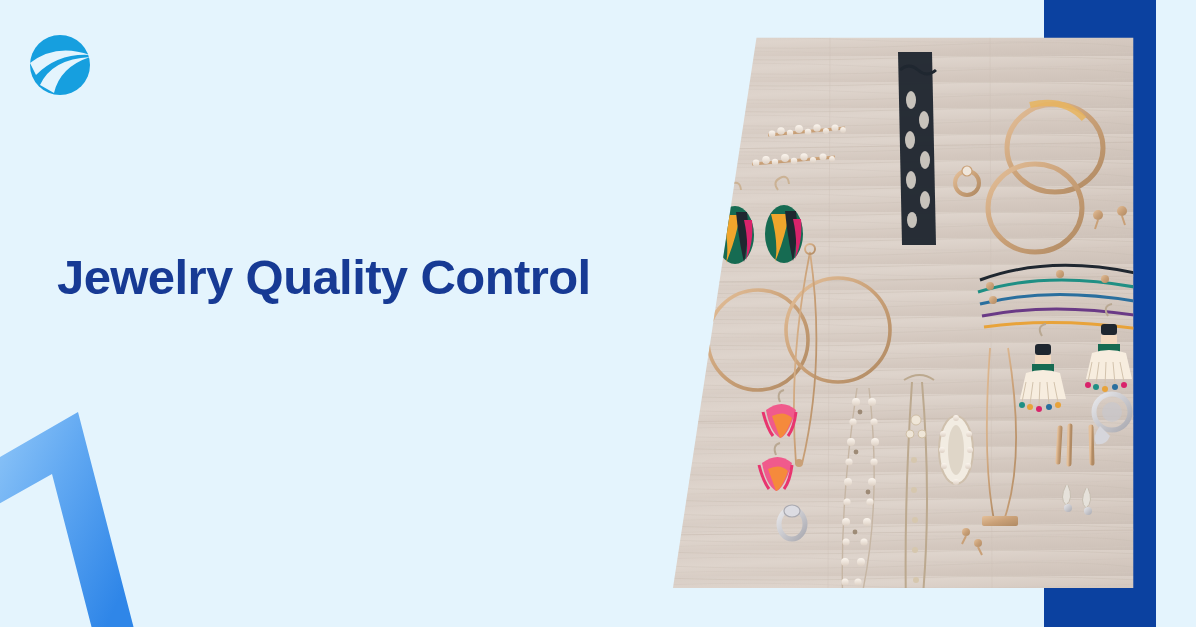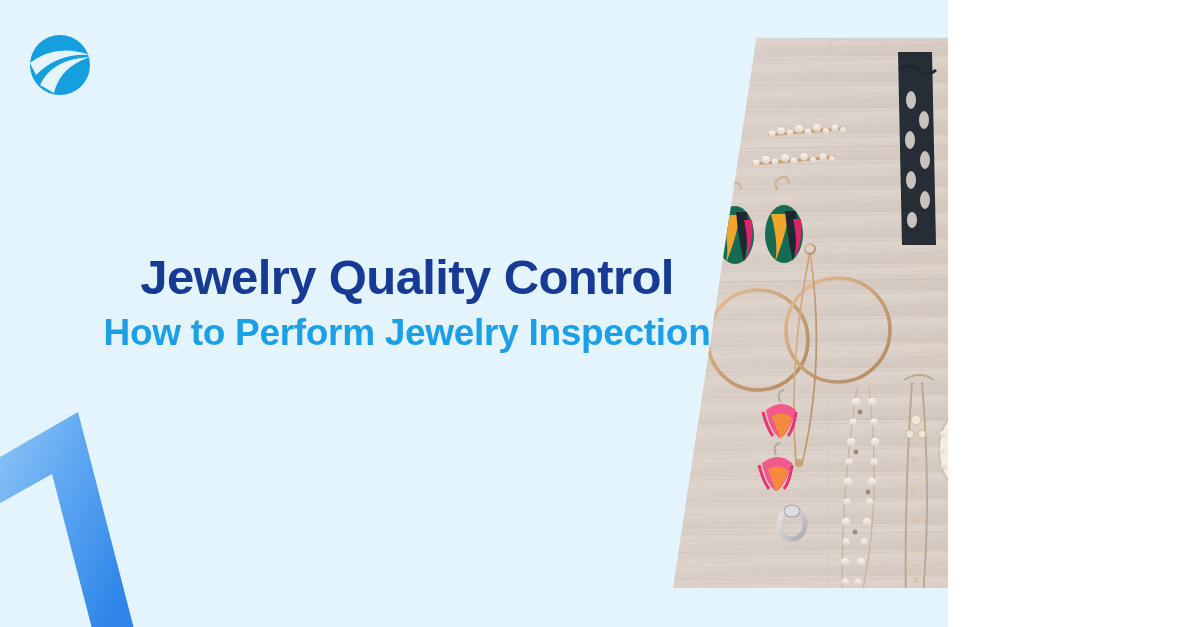--- a/index.html
+++ b/index.html
@@ -3,24 +3,23 @@
 <meta charset="utf-8">
 <style>
   * { margin:0; padding:0; box-sizing:border-box; }
   html, body {
     width:1200px; height:627px;
     overflow:hidden;
     font-family:"Liberation Sans", sans-serif;
   }
   #banner {
     position:relative;
-    width:948px; height:627px;
+    width:1196px; height:627px;
     background:#e4f4fd;
     overflow:hidden;
-    text-align:center;
   }
 
   
   .chevron-wrap {
     position:absolute;
     left:-52px; top:392px;
     width:240px; height:260px;
     pointer-events:none;
   }
 
@@ -420,16 +419,15 @@
   <div class="logo">
     <svg viewBox="0 0 64 64">
       <circle cx="32" cy="32" r="30" fill="#169fdf"></circle>
       <path d="M2 30 Q28 10 62 22 Q30 20 8 42 Z" fill="#e4f4fd"></path>
       <path d="M12 52 Q24 26 62 24 Q32 34 26 60 Z" fill="#e4f4fd"></path>
     </svg>
   </div>
 
   <div class="text-block">
     <div class="headline">Jewelry Quality Control</div>
-    <div class="subhead">How to Perform Jewelry Inspection</div>
   </div>
 
 </div>
 
 </body></html>

